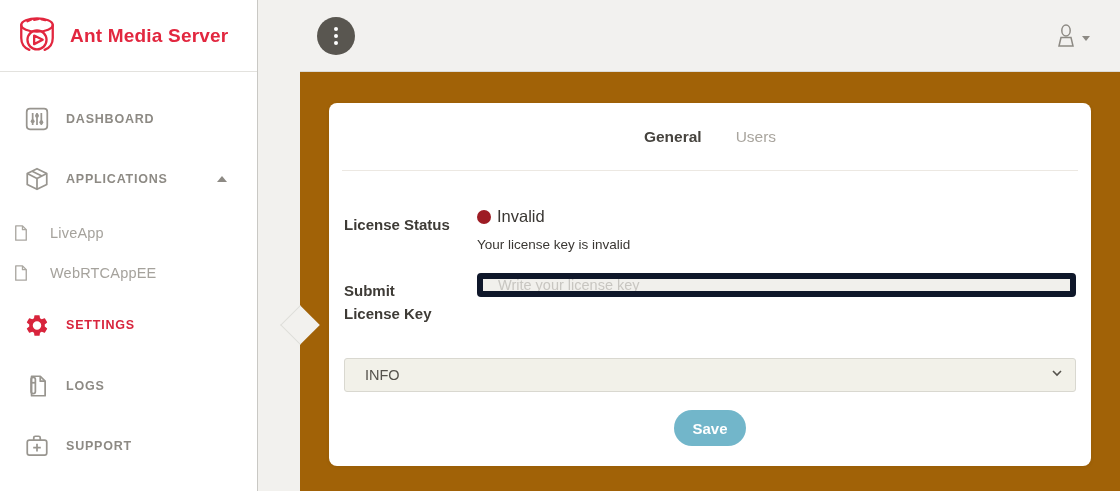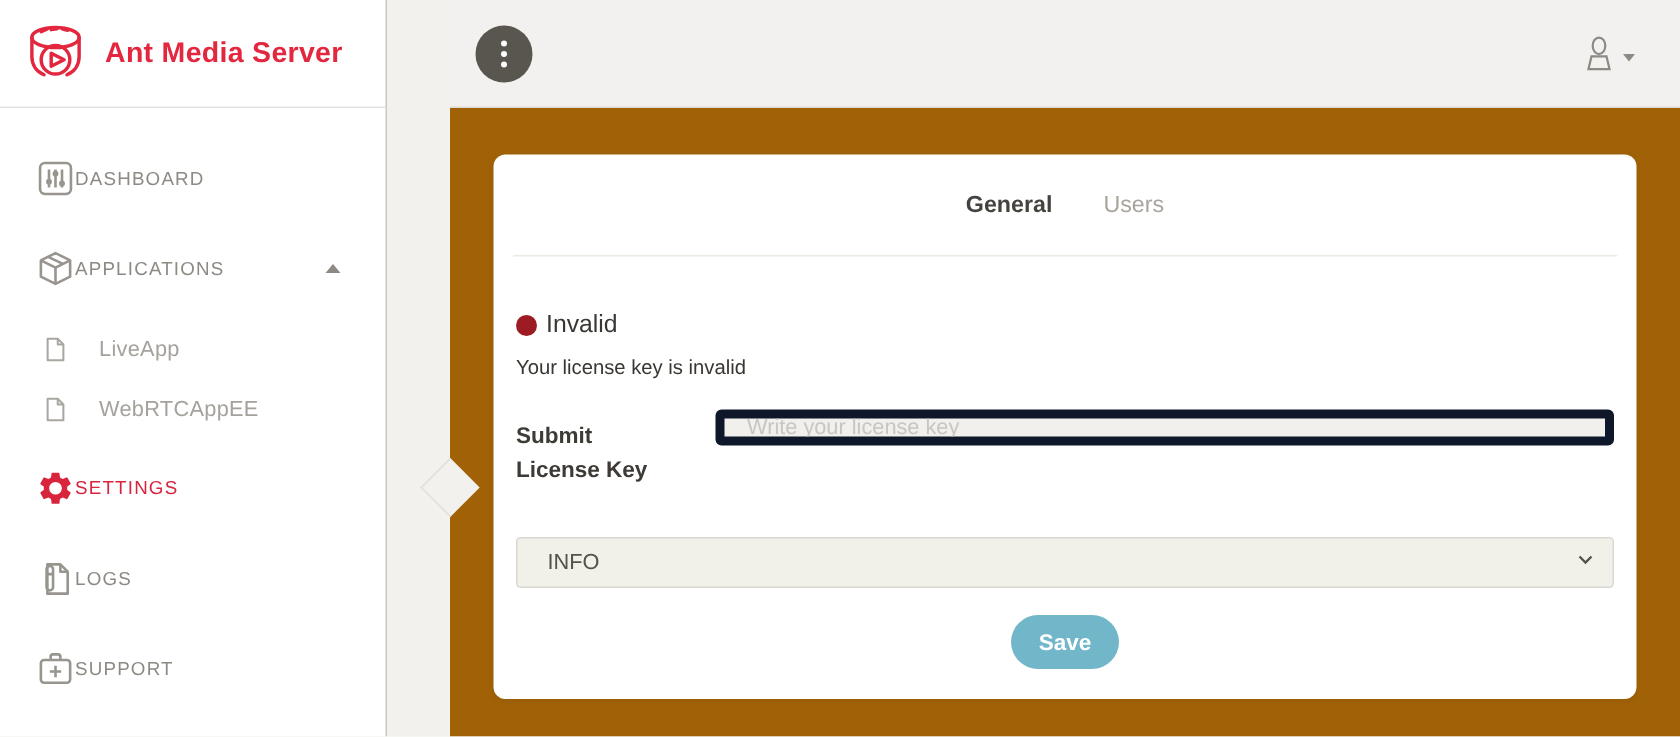--- a/index.html
+++ b/index.html
@@ -7,22 +7,22 @@
   .app { display:flex; width:1120px; height:491px;gap:42px; }
 
   
   .sidebar { width:258px; height:491px; background:#ffffff; border-right:1px solid #c9c8c4; position:relative; flex:0 0 258px; }
   .brand { height:72px; display:flex; align-items:center; padding-left:14px; border-bottom:1px solid #e3e2de; }
   .brand-logo { width:46px; height:42px; color:#e2273f; }
   .brand-name { margin-left:10px; font-size:19px; font-weight:600; color:#e2273f; letter-spacing:0.2px; }
   .nav { padding-top:23px; }
   .nav-item { height:48px; display:flex; align-items:center; padding-left:24px; cursor:pointer; position:relative; color:#8d8a84; }
   .nav-item .nav-icon { width:26px; height:26px; display:flex; align-items:center; justify-content:center; color:#98958f; }
-  .nav-item .nav-label { margin-left:0; font-size:12.5px; letter-spacing:0.8px; font-weight:400; color:#8d8a84; }
-  .nav-item.sub { height:40px; padding-left:28px; }
+  .nav-item .nav-label { margin-left:16px; font-size:12.5px; letter-spacing:0.8px; font-weight:700; color:#8d8a84; }
+  .nav-item.sub { height:40px; padding-left:12px; }
   .nav-item.sub .nav-icon { width:18px; height:18px; color:#aaa7a1; }
   .nav-item.sub .nav-label { margin-left:20px; font-size:14.5px; font-weight:400; letter-spacing:0.2px; color:#a5a29c; text-transform:none; }
   .nav-item.active .nav-icon { color:#d8243c; }
   .nav-item.active .nav-label { color:#d8243c; }
   .mt12 { margin-top:12px; } .mt10 { margin-top:10px; } .mt8 { margin-top:8px; } .mt13 { margin-top:13px; }
   .caret-up { position:absolute; right:30px; top:50%; margin-top:-3px; width:0; height:0;
     border-left:5px solid transparent; border-right:5px solid transparent; border-bottom:6px solid #8d8a84; }
 
   
   .main { flex:1; display:flex; flex-direction:column; position:relative; }
@@ -184,20 +184,21 @@
       <section class="card">
         <div class="tabs">
           <button class="tab active">General</button>
           <button class="tab inactive">Users</button>
         </div>
         <div class="tabs-divider"></div>
 
         <div class="form">
 
           <div class="form-row row1">
+            <div class="form-label">License Status</div>
             <div class="field-col">
               <div class="status-line">
                 <span class="status-dot"></span>
                 <span class="status-text">Invalid</span>
               </div>
               <div class="status-caption">Your license key is invalid</div>
             </div>
           </div>
 
           <div class="form-row row2">

